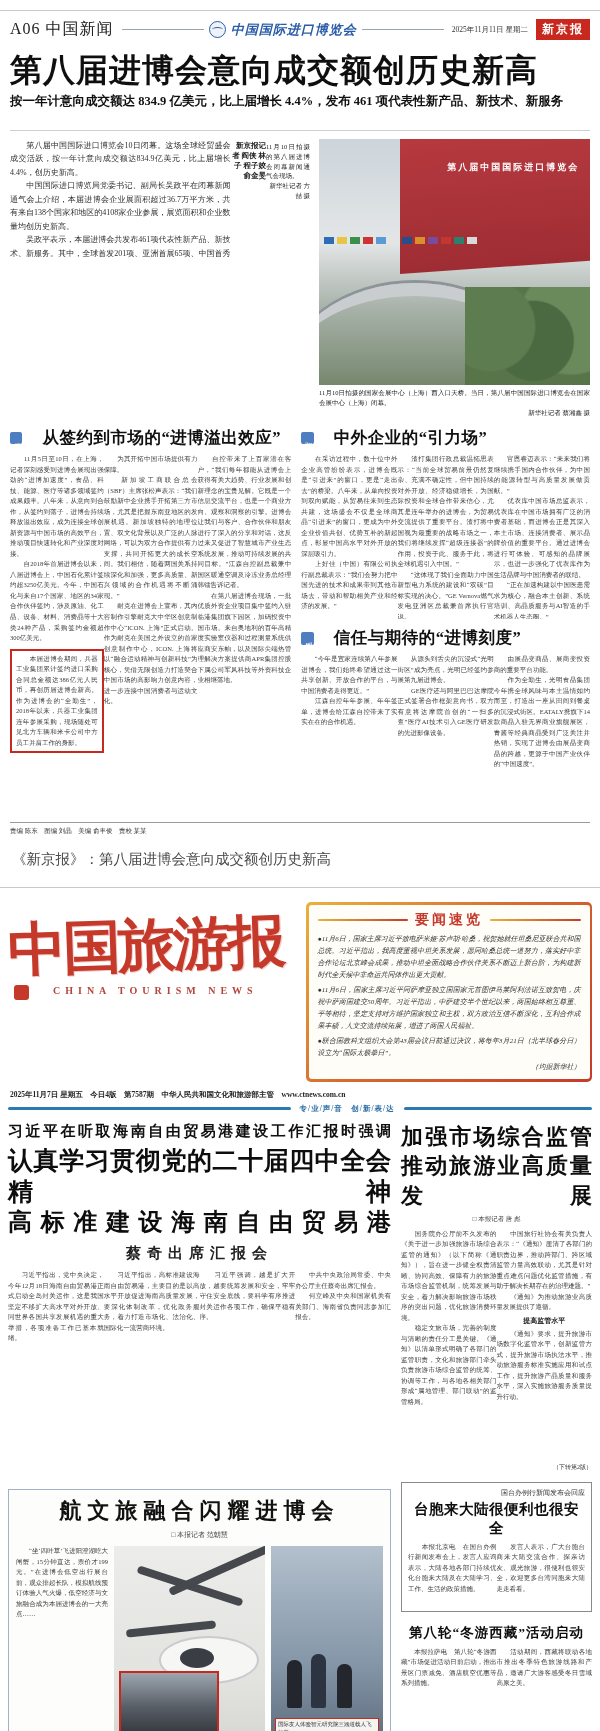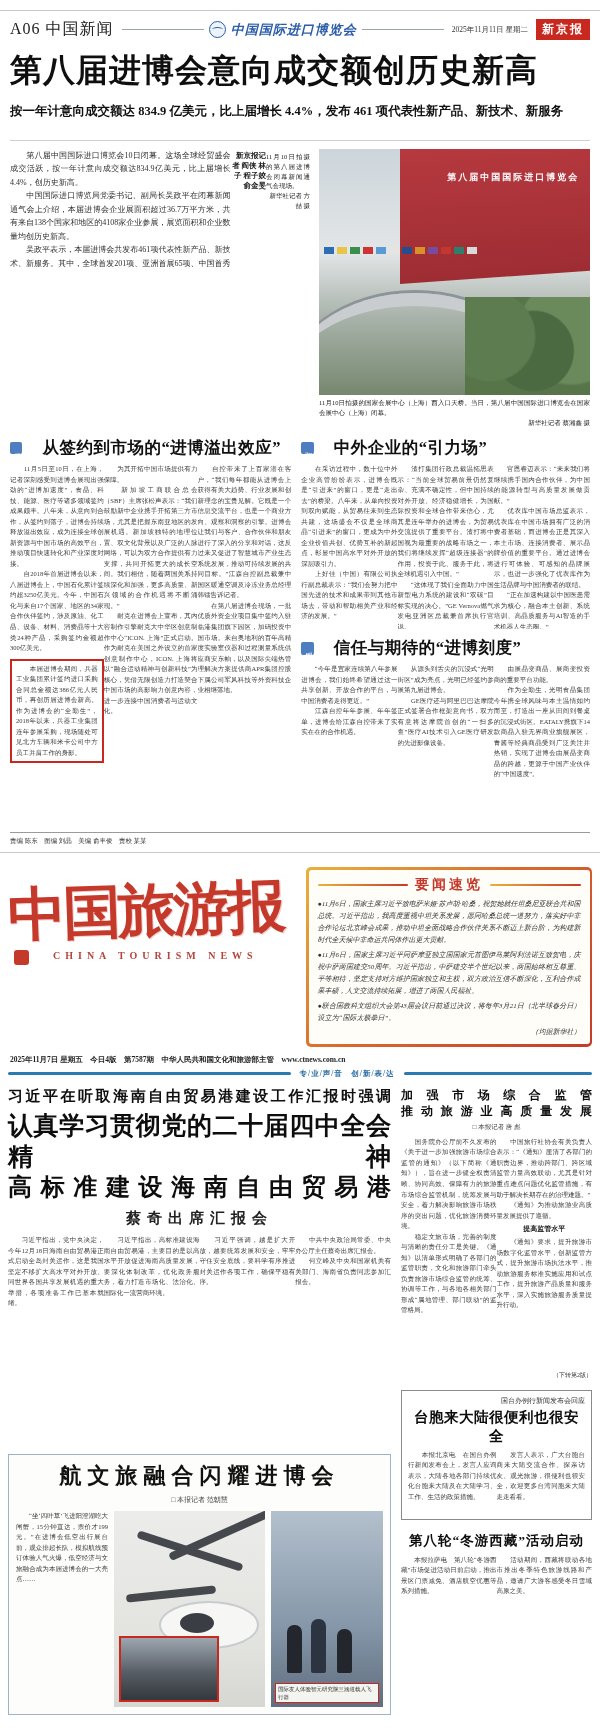--- a/index.html
+++ b/index.html
@@ -11,21 +11,21 @@
   .p1{padding:4px 10px 0 10px;}
   .p1-header{display:flex;align-items:center;gap:8px;padding:4px 0 6px 0;}
   .page-label{font-size:16px;letter-spacing:1px;color:#222;white-space:nowrap;}
   .banner{flex:1;display:flex;align-items:center;gap:5px;}
   .banner .bline{flex:1;height:1px;background:#9aa4ad;}
   .ciie-logo{width:15px;height:15px;border-radius:50%;border:1.5px solid #2b5ca8;position:relative;flex:none;background:#eef3fa;}
   .ciie-logo:after{content:"";position:absolute;left:2px;top:5px;right:2px;height:4px;border-radius:50%;border-top:1.5px solid #2b5ca8;}
   .banner-text{font-size:13px;font-weight:bold;font-style:italic;color:#2b5ca8;letter-spacing:1px;white-space:nowrap;}
   .p1-date{font-size:7.5px;color:#333;white-space:nowrap;}
   .mast-badge{background:#c8281e;color:#fff;font-weight:bold;font-size:12px;padding:2px 6px;letter-spacing:2px;white-space:nowrap;}
-  .p1 h1{font-size:32px;font-weight:900;margin:4px 0 13px 0;letter-spacing:1px;color:#0f0f0f;line-height:1.25;}
+  .p1 h1{font-size:32px;font-weight:900;margin:4px 0 3px 0;letter-spacing:1px;color:#0f0f0f;line-height:1.25;}
   .p1-sub{font-size:12.5px;font-weight:bold;color:#111;padding-bottom:20px;border-bottom:1px solid #cfcfcf;margin-bottom:8px;}
   .pre{white-space:pre-line;}
 
   .lead-row{display:flex;gap:9px;}
   .lead-left{width:300px;flex:none;display:flex;flex-direction:row;}
   .lead-right{flex:1;display:flex;flex-direction:column;}
   .lead-text{font-size:8px;line-height:1.68;text-align:justify;color:#2f2f2f;height:122px;overflow:hidden;}
   .lead-byline{font-size:7.5px;font-weight:bold;text-align:right;margin:2px 0 6px 0;color:#222;}
   .photo-cap{font-size:6.5px;line-height:1.5;color:#222;margin-top:3px;text-align:justify;}
   .photo-cap .cred{display:block;text-align:right;}
@@ -89,21 +89,21 @@
   .p2-main{display:flex;gap:10px;}
   .p2-left{width:383px;flex:none;}
   .p2-right{flex:1;}
 
   .lead2-kicker{font-size:15px;font-weight:900;text-align:justify;text-align-last:justify;color:#101010;margin-bottom:4px;}
   .lead2-h1{font-size:25px;font-weight:900;color:#0d0d0d;line-height:1.25;text-align:justify;text-align-last:justify;}
   .lead2-h2{font-size:24px;font-weight:900;color:#0d0d0d;line-height:1.3;text-align:justify;text-align-last:justify;}
   .lead2-deck{font-size:15px;font-weight:bold;text-align:center;letter-spacing:6px;margin:6px 0 7px 0;}
   .h210{height:210px;}
 
-  .mkt-h{font-size:12px;font-weight:900;line-height:1.35;text-align:justify;text-align-last:justify;color:#0d0d0d;}
+  .mkt-h{font-size:22px;font-weight:900;line-height:1.35;text-align:justify;text-align-last:justify;color:#0d0d0d;}
   .mkt-byline{font-size:6.5px;text-align:center;color:#444;margin:4px 0 5px 0;}
   .h232{height:232px;}
   .subhead-sm{font-size:7px;font-weight:bold;text-align:center;margin:3px 0;color:#222;}
   .jump{font-size:6px;text-align:right;color:#333;margin-top:2px;}
 
   .feature-box{border:1px solid #9fb3c4;margin-top:9px;padding:6px 7px 7px 7px;background:#fdfdfc;}
   .feat-h{font-size:22px;font-weight:900;text-align:center;letter-spacing:6px;color:#111;}
   .feat-byline{font-size:7px;text-align:center;color:#444;margin:4px 0 6px 0;}
   .feat-row{display:flex;gap:6px;}
   .feat-col{width:92px;flex:none;overflow:hidden;height:196px;}
@@ -241,20 +241,21 @@
 　　GE医疗还与阿里巴巴达摩院正式签署合作框架意向书，双方有意将达摩院首创的“一扫多查”医疗AI技术引入GE医疗研发的先进影像设备。</div>
           <div class="t6 pre">　　由展品变商品、展商变投资商的重要平台功能。
 　　作为全勤生，光明食品集团今年携全球风味与本土温情如约而至，打造出一座从田间到餐桌的沉浸式街区。EATALY携旗下14款商品入驻无界商业旗舰展区，青酱等经典商品受到广泛关注并热销，实现了进博会由展品变商品的跨越，更源于中国产业伙伴的“中国速度”。</div>
         </div>
       </div>
     </div>
 
     <div class="credits">责编 陈东　图编 刘晶　美编 俞丰俊　责校 某某</div>
   </section>
 
+  <div class="scan-cap">《新京报》：第八届进博会意向成交额创历史新高</div>
 
   <section class="p2 hairline">
     <div class="mast-row">
       <div class="mast-left">
         <div class="callig">中国旅游报</div>
         <div class="en-row">
           <span class="seal"></span>
           <span class="mast-en">CHINA TOURISM NEWS</span>
         </div>
       </div>

